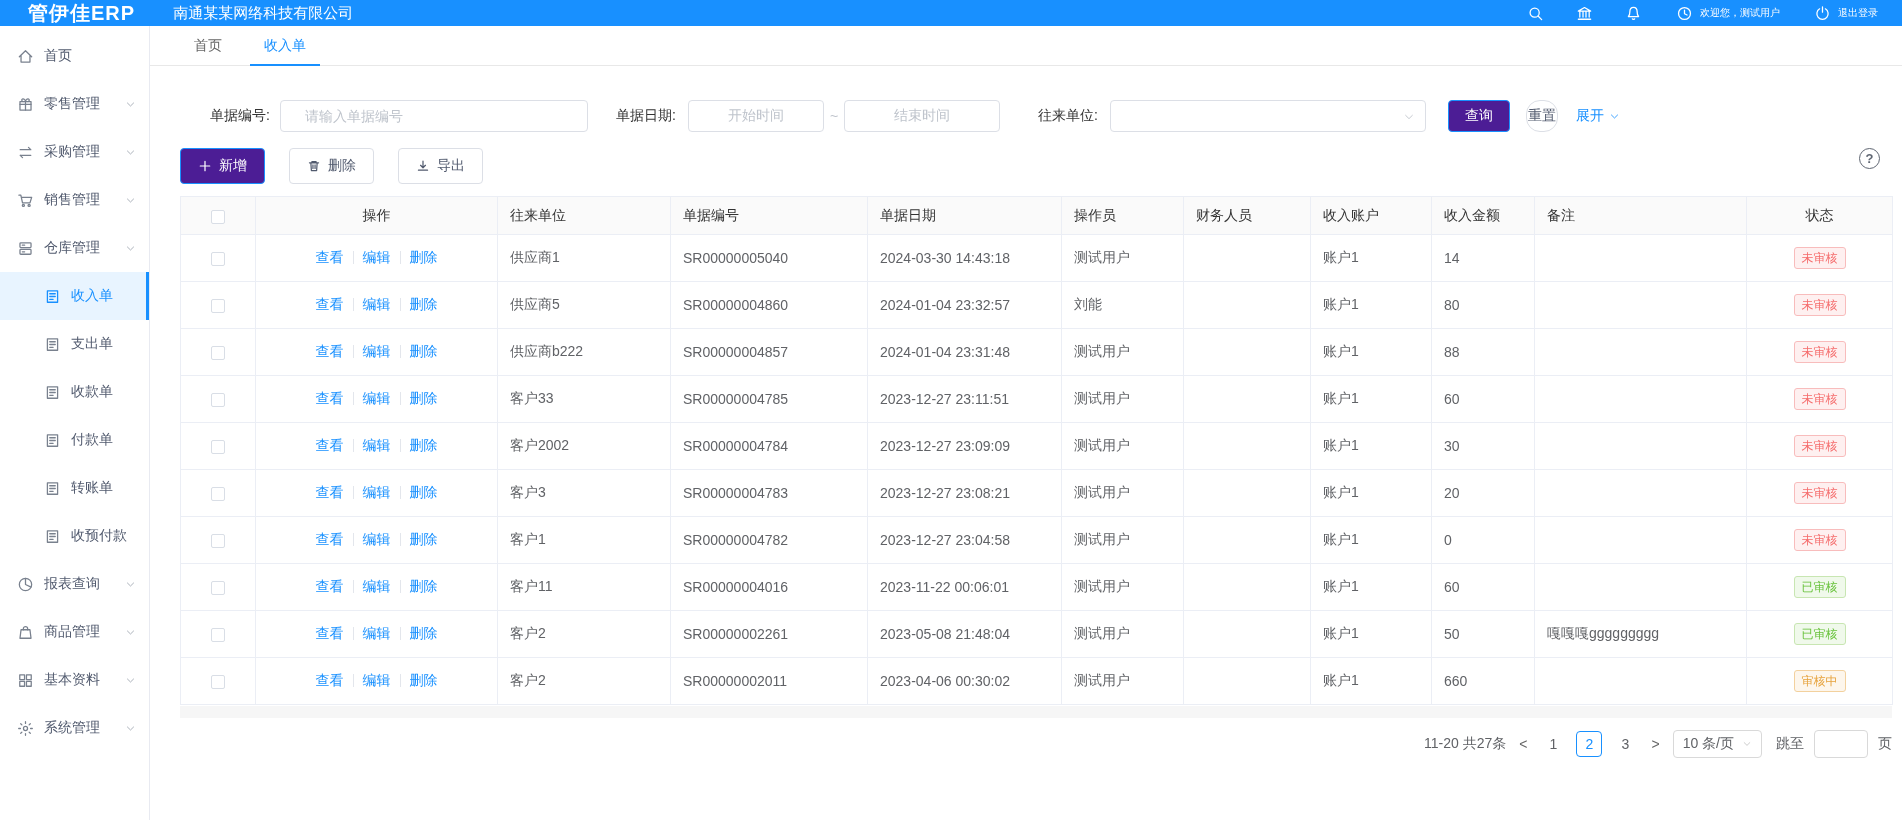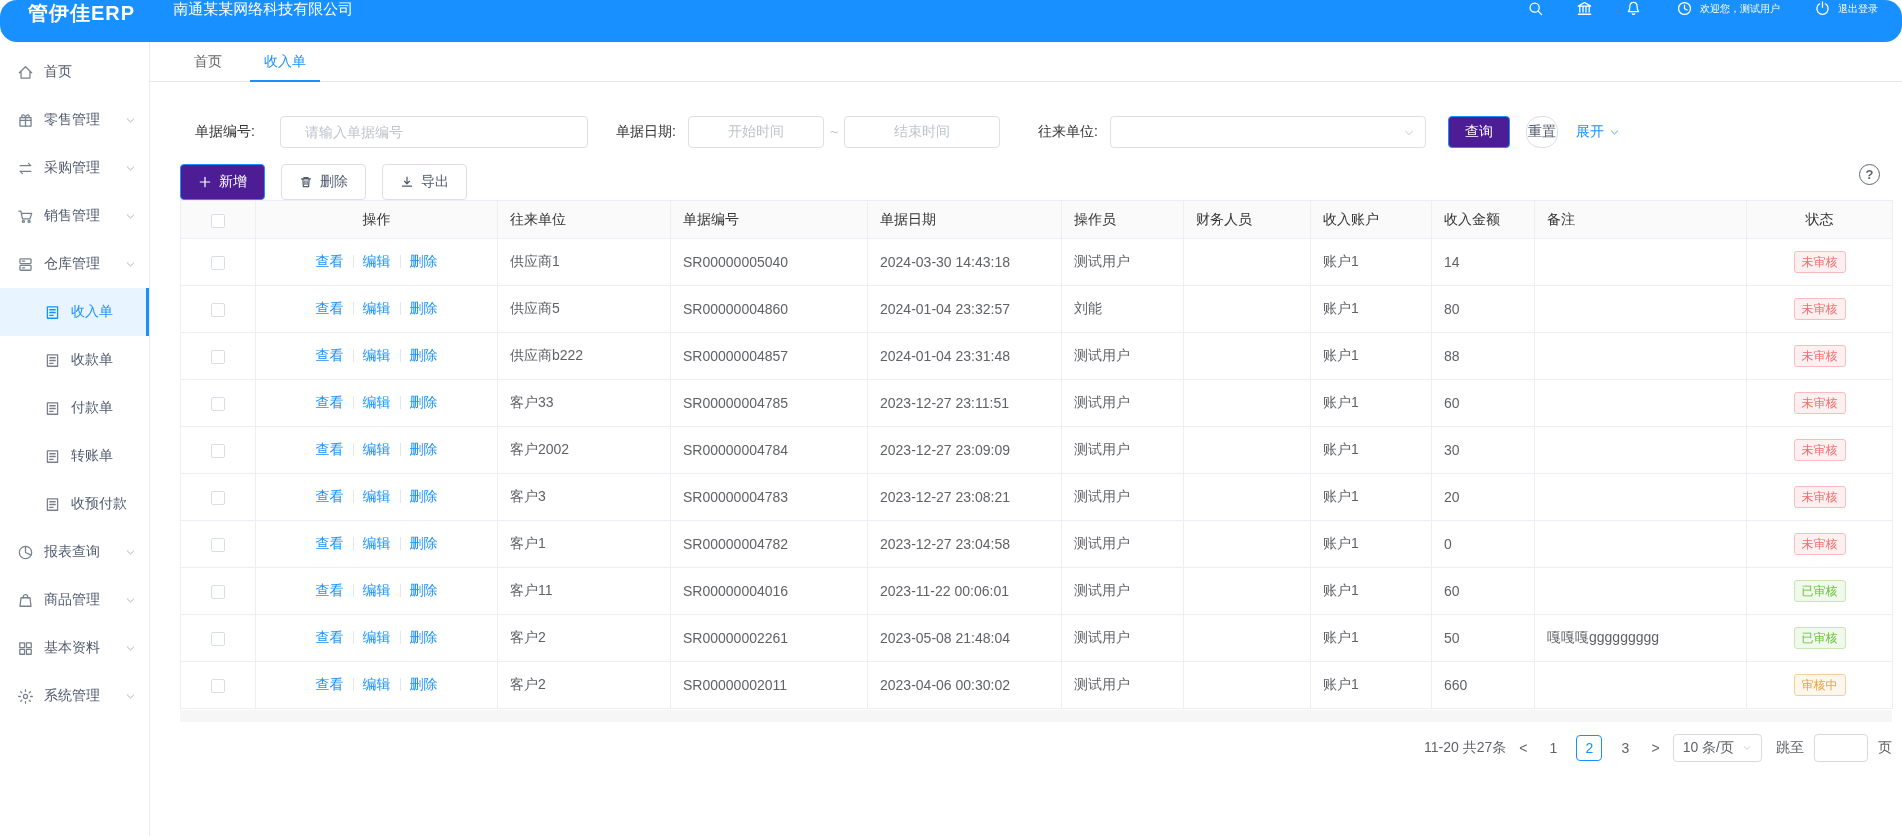--- a/index.html
+++ b/index.html
@@ -6,21 +6,21 @@
   html,body { margin:0; padding:0; }
   body {
     width:1902px; height:836px; overflow:hidden; background:#fff;
     font-family:"Liberation Sans","DejaVu Sans",sans-serif; color:#333;
   }
   .ic { display:inline-flex; flex:none; width:16px; height:16px; }
   .ic svg { width:100%; height:100%; fill:none; stroke:currentColor;
             stroke-width:1.2; stroke-linecap:round; stroke-linejoin:round; }
 
   
-  .topbar { height:42px; background:#1890ff; display:flex; align-items:flex-start; color:#fff;border-radius:17px; }
+  .topbar { height:26px; background:#1890ff; display:flex; align-items:center; color:#fff; }
   .logo { font-size:20px; font-weight:bold; margin-left:28px; letter-spacing:1px; flex:none; }
   .company { font-size:15px; margin-left:38px; flex:none; }
   .topbar-right { margin-left:auto; display:flex; align-items:center; padding-right:24px; font-size:10px; }
   .tb-ic { width:17px; height:17px; margin-left:32px; cursor:pointer; }
   .tb-group { display:flex; align-items:center; gap:7px; margin-left:34px; cursor:pointer; white-space:nowrap; }
   .tb-group .tb-ic { margin-left:0; }
 
   
   .app { display:flex; height:794px; }
   .sidebar { width:150px; flex:none; border-right:1px solid #e8eaf1; padding-top:6px; overflow:hidden; }
@@ -39,21 +39,21 @@
   .tabbar { height:40px; border-bottom:1px solid #e8e8e8; display:flex; padding-left:30px; }
   .tab { padding:0 14px; margin-right:14px; line-height:39px; font-size:14px; color:#666;
          cursor:pointer; position:relative; white-space:nowrap; }
   .tab.active { color:#1890ff; }
   .tab.active::after { content:''; position:absolute; left:0; right:0; bottom:-1px; height:2px; background:#1890ff; }
 
   .content { padding:0 10px 0 30px; }
 
   
   .filter-row { margin-top:34px; display:flex; align-items:center; font-size:14px; color:#333; }
-  .f-label { width:100px; text-align:center; padding-right:10px; flex:none; white-space:nowrap; }
+  .f-label { width:100px; text-align:right; padding-right:10px; flex:none; white-space:nowrap; }
   .f-label.mid { width:auto; margin-left:28px; padding-right:12px; }
   .f-label.mid2 { width:auto; margin-left:38px; padding-right:12px; }
   .input { height:32px; border:1px solid #dcdfe6; border-radius:4px; background:#fff; }
   input.input { padding:0 24px; font-size:14px; color:#333; outline:none; font-family:inherit; }
   input::placeholder { color:#bfc4cc; }
   .code-input { width:308px; }
   .phbox { display:flex; align-items:center; justify-content:center; color:#bfc4cc; cursor:pointer; }
   .date-start { width:136px; }
   .date-end { width:156px; }
   .tilde { color:#bfc4cc; margin:0 6px; }
@@ -63,27 +63,27 @@
          font-size:14px; display:inline-flex; align-items:center; justify-content:center;
          cursor:pointer; font-family:inherit; white-space:nowrap; }
   .btn.primary { background:#4c1d95; border-color:#1890ff; color:#fff; }
   .search-btn { width:62px; margin-left:22px; }
   .reset-btn { width:32px; margin-left:16px;border-radius:14px; }
   .expand { color:#1890ff; margin-left:18px; display:inline-flex; align-items:center; gap:5px;
             cursor:pointer; font-size:14px; }
   .expand .chev { width:11px; height:11px; }
 
   
-  .toolbar-row { margin-top:16px; display:flex; gap:16px;align-items:center; }
+  .toolbar-row { margin-top:16px; display:flex; gap:24px;align-items:center; }
   .tb-btn { height:36px; padding:0 17px; gap:7px; }
   .tb-btn .ic { width:14px; height:14px; }
   .tb-btn .ic svg { stroke-width:1.4; }
 
   
-  table { width:1712px; border-collapse:collapse; table-layout:fixed; font-size:14px; }
+  table { width:1712px; border-collapse:collapse; table-layout:fixed; margin-top:12px; font-size:14px; }
   th,td { border:1px solid #ebeef5; padding:0 12px; overflow:hidden; white-space:nowrap; text-overflow:ellipsis; }
   thead th { height:38px; background:#fafafa; color:#333; font-weight:400; text-align:left; }
   tbody td { height:47px; color:#606266; }
   .al-c { text-align:center !important; }
   .checkbox { display:inline-block; width:14px; height:14px; border:1px solid #d9dee6; border-radius:2px;
               background:#fff; vertical-align:middle; cursor:pointer; }
   .link { color:#1890ff; cursor:pointer; }
   .vsep { display:inline-block; width:1px; height:13px; background:#e3e6ec; margin:0 9px; vertical-align:-2px; }
   .badge { display:inline-block; padding:3px 7px; font-size:12px; border-radius:3px; border:1px solid; line-height:1.2; }
   .badge.danger  { color:#f56c6c; border-color:#f8bcbc; background:#fef0f0; }
@@ -222,20 +222,29 @@
         </span>
       </div>
       <div class="side-item child active">
         <span class="ic side-ic">
           <svg viewBox="0 0 16 16">
             <rect x="3.2" y="2.6" width="9.6" height="10.8"></rect>
             <path d="M5.4 5.4 H10.6 M5.4 8 H10.6 M5.4 10.6 H8.6"></path>
           </svg>
         </span>
         <span class="side-label">收入单</span>
+      </div>
+      <div class="side-item child">
+        <span class="ic side-ic">
+          <svg viewBox="0 0 16 16">
+            <rect x="3.2" y="2.6" width="9.6" height="10.8"></rect>
+            <path d="M5.4 5.4 H10.6 M5.4 8 H10.6 M5.4 10.6 H8.6"></path>
+          </svg>
+        </span>
+        <span class="side-label">支出单</span>
       </div>
       <div class="side-item child">
         <span class="ic side-ic">
           <svg viewBox="0 0 16 16">
             <rect x="3.2" y="2.6" width="9.6" height="10.8"></rect>
             <path d="M5.4 5.4 H10.6 M5.4 8 H10.6 M5.4 10.6 H8.6"></path>
           </svg>
         </span>
         <span class="side-label">收款单</span>
       </div>

